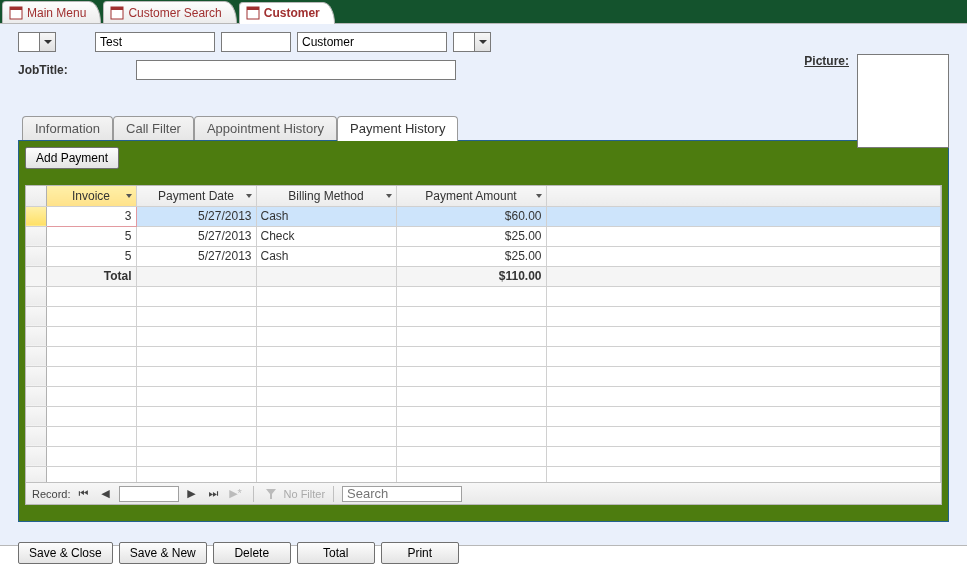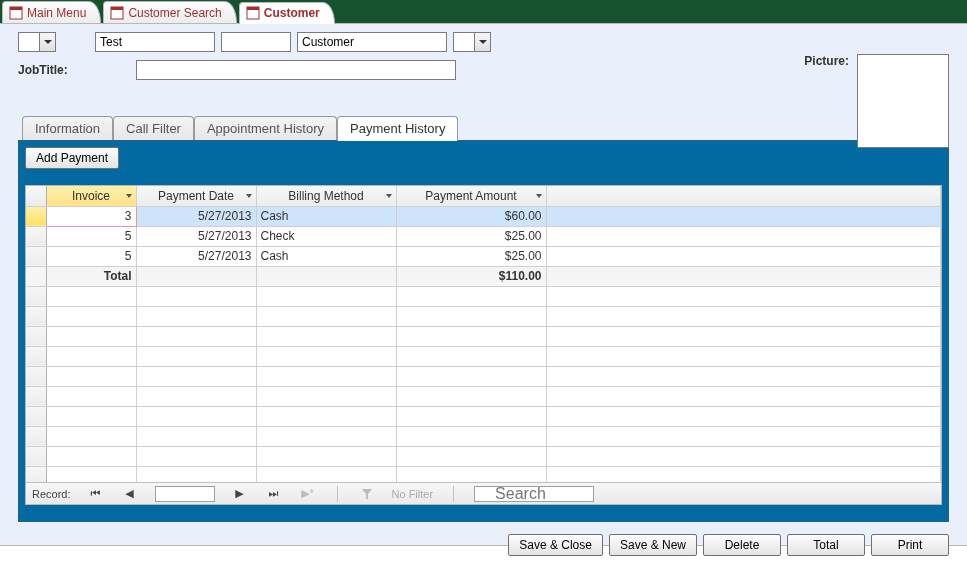--- a/index.html
+++ b/index.html
@@ -120,21 +120,21 @@
   }
 
   .picture-wrap {
     position: absolute;
     right: 18px;
     top: 30px;
     display: flex;
     align-items: flex-start;
     gap: 8px;
   }
-  .picture-wrap .plabel { font-weight: bold; }
+  .picture-wrap .plabel { font-weight: bold; text-decoration: underline; }
   .picture-box {
     width: 92px; height: 94px;
     background: #fff;
     border: 1px solid #7a7a7a;
   }
 
   .body-wrap { position: relative; }
 
   
   .sub-tabs {
@@ -160,21 +160,21 @@
     background: #fff;
     color: #333;
     position: relative;
     z-index: 3;
     margin-bottom: -1px;
     padding-bottom: 5px;
   }
 
   .sub-panel {
     border: 1px solid #23618f;
-    background: #0369a1;
+    background: #4d7c0f;
     height: 382px;
     position: relative;
     padding: 6px;
   }
 
   .btn {
     border: 1px solid #707070;
     background: linear-gradient(#fdfdfd,#e4e4e4);
     padding: 3px 10px;
     font-size: 12px;
@@ -235,21 +235,21 @@
   .col-date { text-align: right; width: 120px; }
   .col-method { text-align: left; width: 150px; }
   .col-amount { text-align: right; width: 150px; }
   th.sel-all { background: linear-gradient(135deg,#f7f7f7 50%,#dcdcdc 50%); }
   th.col-invoice.sortable { background: linear-gradient(#fff0a8,#ffe28a); }
 
   
   .recnav {
     display: flex;
     align-items: center;
-    gap: 16px;
+    gap: 4px;
     background: linear-gradient(#f7f7f7,#e9e9e9);
     border-top: 1px solid #c0c0c0;
     height: 22px;
     padding: 0 6px;
     font-size: 11px;
     color: #444;
   }
   .recnav .navbtn {
     width: 18px; height: 16px;
     display: flex; align-items: center; justify-content: center;
@@ -263,32 +263,32 @@
     background: #fff;
     width: 60px; height: 16px;
     padding: 0 3px;
     font-size: 11px;
   }
   .recnav .sep { width:1px; height:16px; background:#c0c0c0; margin:0 4px; }
   .recnav .searchbox {
     border: 1px solid #a0a0a0;
     background: #fff;
     height: 16px;
-    padding: 0 20px;
-    font-size: 16px;
+    padding: 0 4px;
+    font-size: 13px;
     color: #888;
     width: 120px;
   }
 
   
   .footer-btns {
     display: flex;
-    justify-content: flex-end;
+    justify-content: flex-start;
     gap: 6px;
-    padding-top: 12px;
+    padding-top: 20px;
   }
   .footer-btns .btn { min-width: 78px; }
 
 </style>
 </head>
 <body>
 
 <div class="obj-tabs">
   <div class="obj-tab">
     <span class="form-icon">

